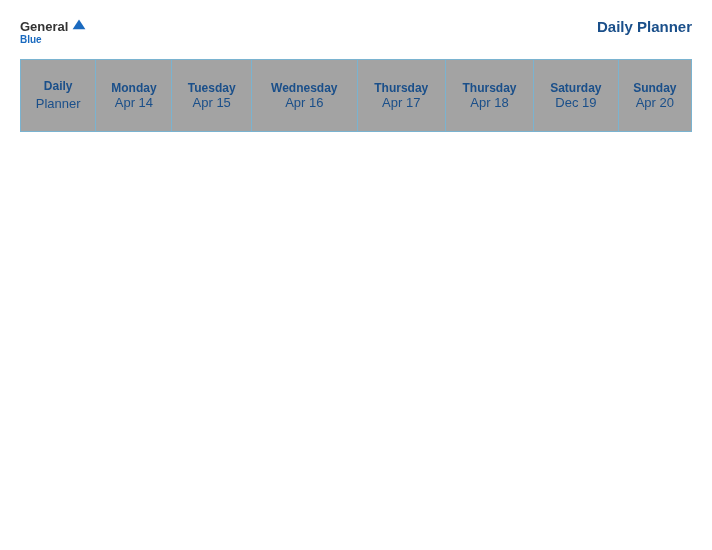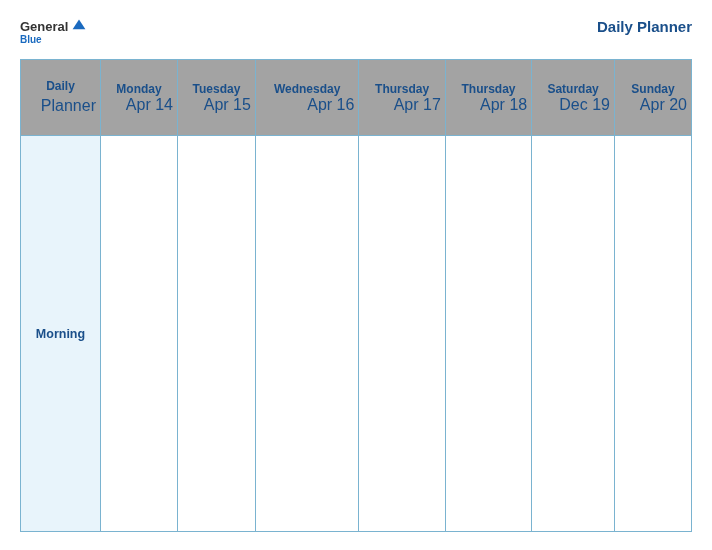--- a/index.html
+++ b/index.html
@@ -90,23 +90,22 @@
     .planner-table thead tr th .day-name {
       display: block;
       font-weight: bold;
       font-size: 12px;
       color: #1a4f8a;
     }
 
     .planner-table thead tr th .day-date {
       display: block;
       font-weight: normal;
-      font-size: 16px;
+      font-size: 13px;
       color: #1a4f8a;
-      text-align: right;
     }
 
     .planner-table thead tr th.label-cell {
       font-size: 11.5px;
       line-height: 1.4;
     }
 
     .planner-table tbody tr td {
       background-color: #ffffff;
       height: 100px;
@@ -172,24 +171,14 @@
           <span class="day-name">Saturday</span>
           <span class="day-date">Dec 19</span>
         </th>
         <th>
           <span class="day-name">Sunday</span>
           <span class="day-date">Apr 20</span>
         </th>
       </tr>
   </thead>
   <tbody id="table-body">
-  <tr>
-        <td class="row-label">Morning</td>
-        <td></td>
-        <td></td>
-        <td></td>
-        <td></td>
-        <td></td>
-        <td></td>
-        <td></td>
-      </tr>
     </tbody>
 </table>
 
 </body></html>

